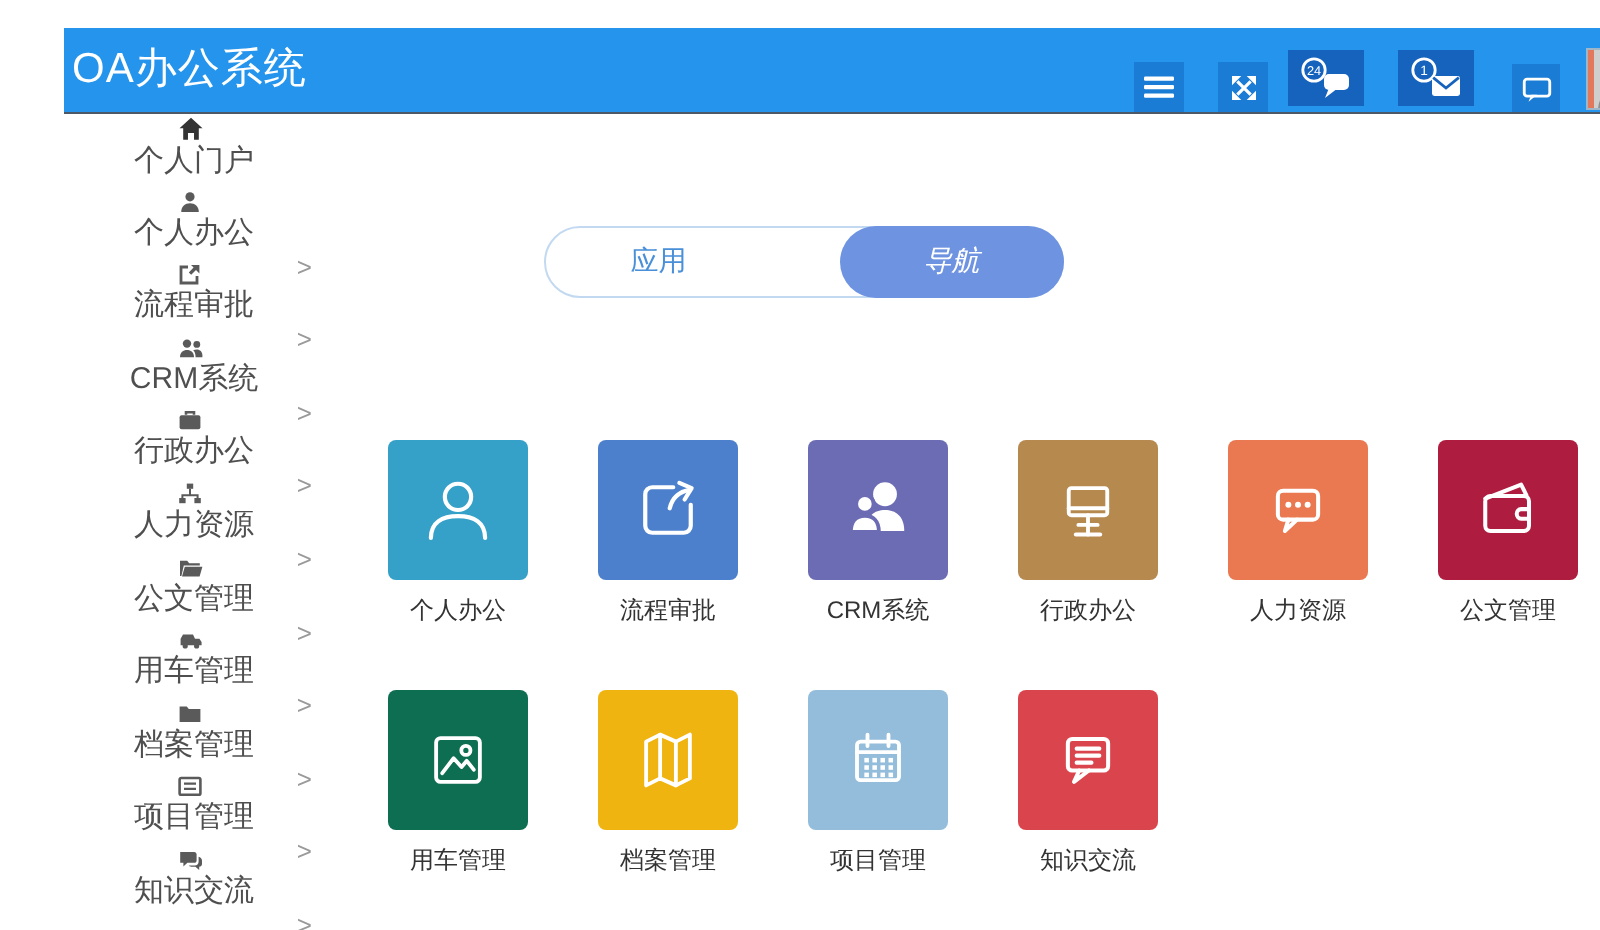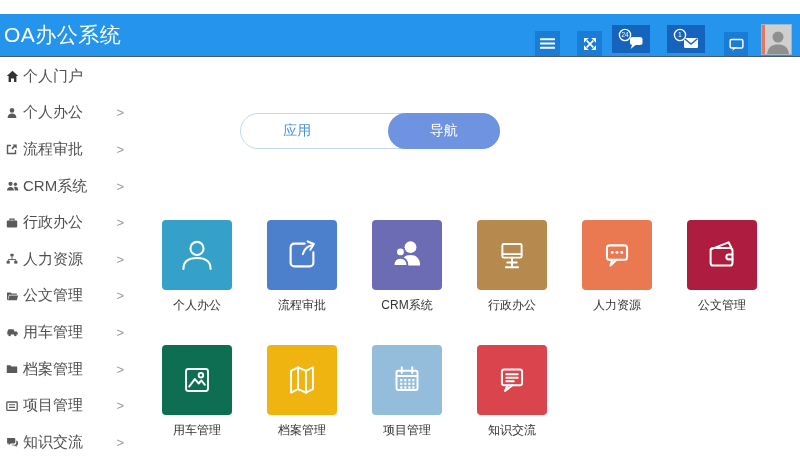--- a/index.html
+++ b/index.html
@@ -1,49 +1,49 @@
 <!DOCTYPE html>
 <html><head>
 <meta charset="utf-8">
 <style>
   * { margin:0; padding:0; box-sizing:border-box; }
   html,body { width:800px; height:465px; background:#fff; overflow:hidden;
     font-family:"Liberation Sans","DejaVu Sans",sans-serif; }
-  .page { position:relative; width:687px; height:465px; background:#fff; }
+  .page { position:relative; width:687px; height:465px; background:#fff;margin-left:32px; }
 
   
   .header { position:absolute; left:0; top:14px; width:800px; height:43px;
     border-bottom:1px solid #4c5866; }
   .app-title { position:absolute; left:4px; top:0; height:43px; line-height:42px;
     color:#fff; font-size:21px; font-weight:400; letter-spacing:0.5px; }
   .hbtn { position:absolute; display:flex; align-items:center; justify-content:center;
     border:none; cursor:pointer; padding:0; }
   .hbtn.plain { width:25px; height:25px; top:17px; }
   .hbtn.badge { width:38px; height:28px; top:11px; }
   #btn-menu { left:535px; } #btn-expand { left:577px; }
   #btn-chat { left:612px; } #btn-mail { left:667px; }
   #btn-comment { left:724px; width:24px; height:24px; top:18px; }
   .avatar { position:absolute; left:761px; top:10px; width:31px; height:31px;
     background:#cfcfcf; border:1px solid #9fb6c8; overflow:hidden; cursor:pointer; }
   .avatar .strip { position:absolute; left:0; top:0; width:3px; height:100%; background:#e2795c; }
 
   
   .sidebar { position:absolute; left:0; top:58px; width:152px; }
   .side-item { display:flex; align-items:center; height:36.6px; padding:0 28px 0 6px;
-    cursor:pointer; }
+    cursor:pointer;flex-direction:column; }
   .sicon { width:17px; display:flex; align-items:center; }
   .slabel { font-size:15px; color:#4f4f4f; white-space:nowrap; }
   .chev { margin-left:auto; color:#9a9a9a; font-size:13px; }
 
   
   .toggle { position:absolute; left:240px; top:113px; width:260px; height:36px;
     border:1px solid #c3d9f1; border-radius:18px; display:flex; background:#fff;gap:35px; }
   .tab { flex:1; display:flex; align-items:center; justify-content:center;
     font-size:14px; color:#4a90d9; border-radius:18px; cursor:pointer; }
-  .tab.active { color:#fff; margin:-1px; }
+  .tab.active { color:#fff; margin:-1px;font-style:italic; }
 
   
   .tiles-row { position:absolute; left:162px; display:flex; gap:35px; }
   #row1 { top:220px; } #row2 { top:345px; }
   .cell { width:70px; display:flex; flex-direction:column; align-items:center; cursor:pointer; }
   .tile { width:70px; height:70px; border-radius:4px; display:flex;
     align-items:center; justify-content:center; }
   .tlabel { margin-top:7px; font-size:12px; color:#333; white-space:nowrap; }
 
   svg { display:block; }

